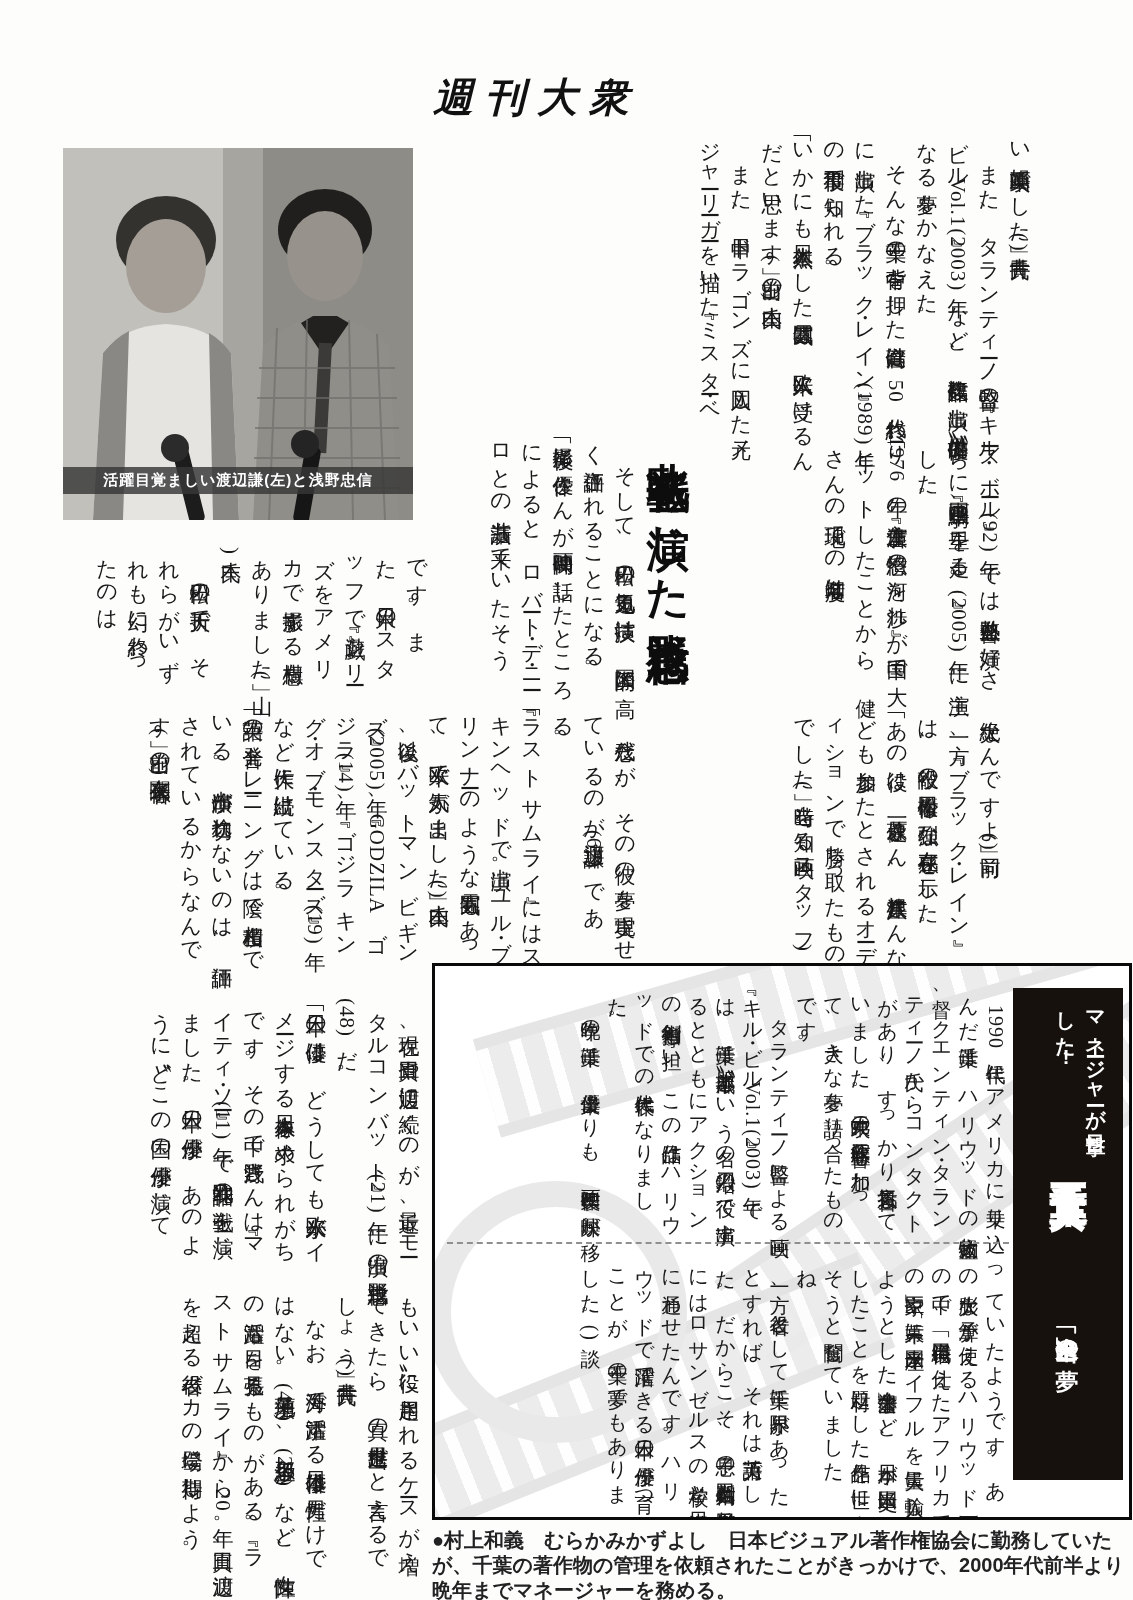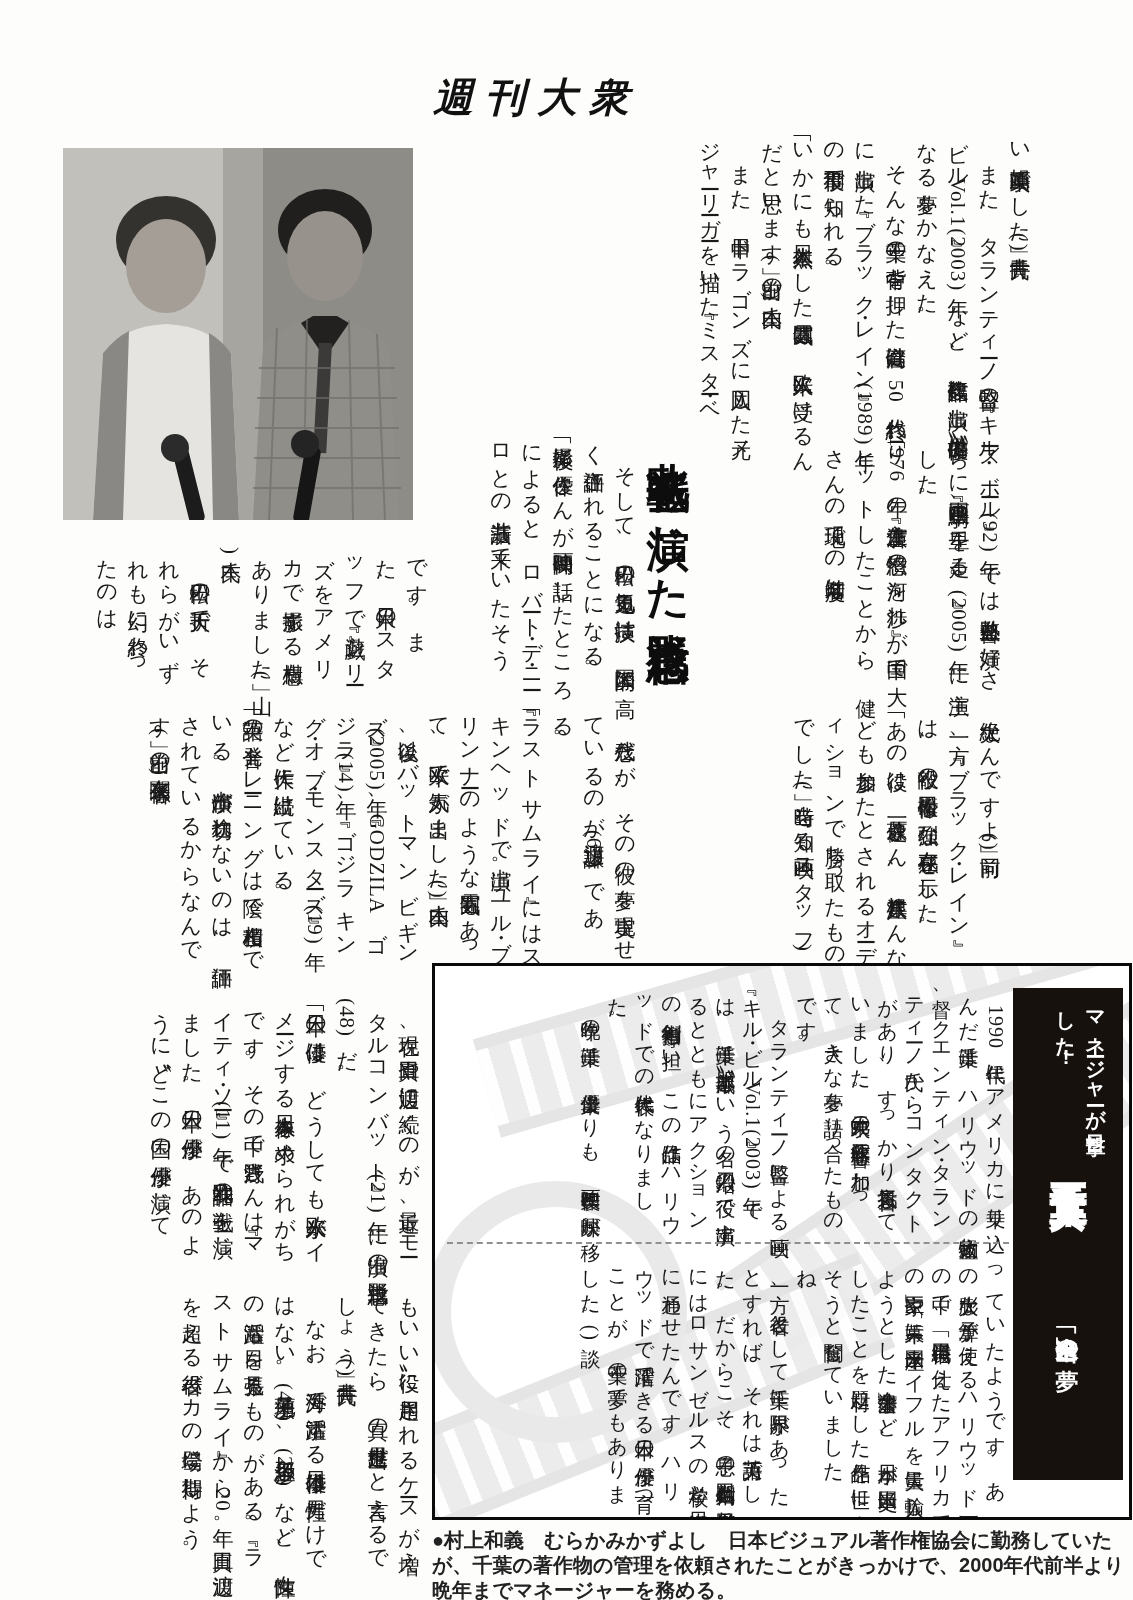--- a/index.html
+++ b/index.html
@@ -157,20 +157,23 @@
           <line x1="314" y1="186" x2="322" y2="372"></line>
       </g>
 
       <g>
         <rect x="118" y="300" width="16" height="76" rx="6" fill="#1c1c1c" transform="rotate(-14 126 338)"></rect>
         <circle cx="112" cy="300" r="14" fill="#2b2b2b"></circle>
         <rect x="236" y="298" width="16" height="78" rx="6" fill="#161616" transform="rotate(10 244 337)"></rect>
         <circle cx="242" cy="296" r="14" fill="#242424"></circle>
       </g>
     </svg>
+    <div id="photo-caption-bar">
+      <span class="gothic">活躍目覚ましい渡辺謙(左)と浅野忠信</span>
+    </div>
   </div>
 
   <div class="vtext" id="band-a">い娯楽映画でした」(青井氏)
 　また、タランティーノ監督の『キル・ビルVol.1』(2003年)など、複数作品に出演し〝世界的俳優〟になる夢をかなえた。
 　そんな千葉の背中を押した高倉健は、50代終わりに出演した『ブラック・レイン』(1989年)の刑事役で知られる。
 「いかにも日本人然とした雰囲気は、欧米人に受けるんだと思います」(前出の山本氏)
 　また、中日ドラゴンズに入団した元メジャーリーガーを描いた『ミスター・ベ</div>
   <div class="vtext" id="band-b">ースボール』(92年)では熱血監督を好演。さらに中国映画『単騎、千里を走る。』(2005年)に主演した。
 「1976年の主演作『君よ憤怒の河を渉れ』が中国で大ヒットしたことから、健さんの現地での知名度は、</div>
   <div class="vtext" id="band-c">絶大なんですよ」(前同)

